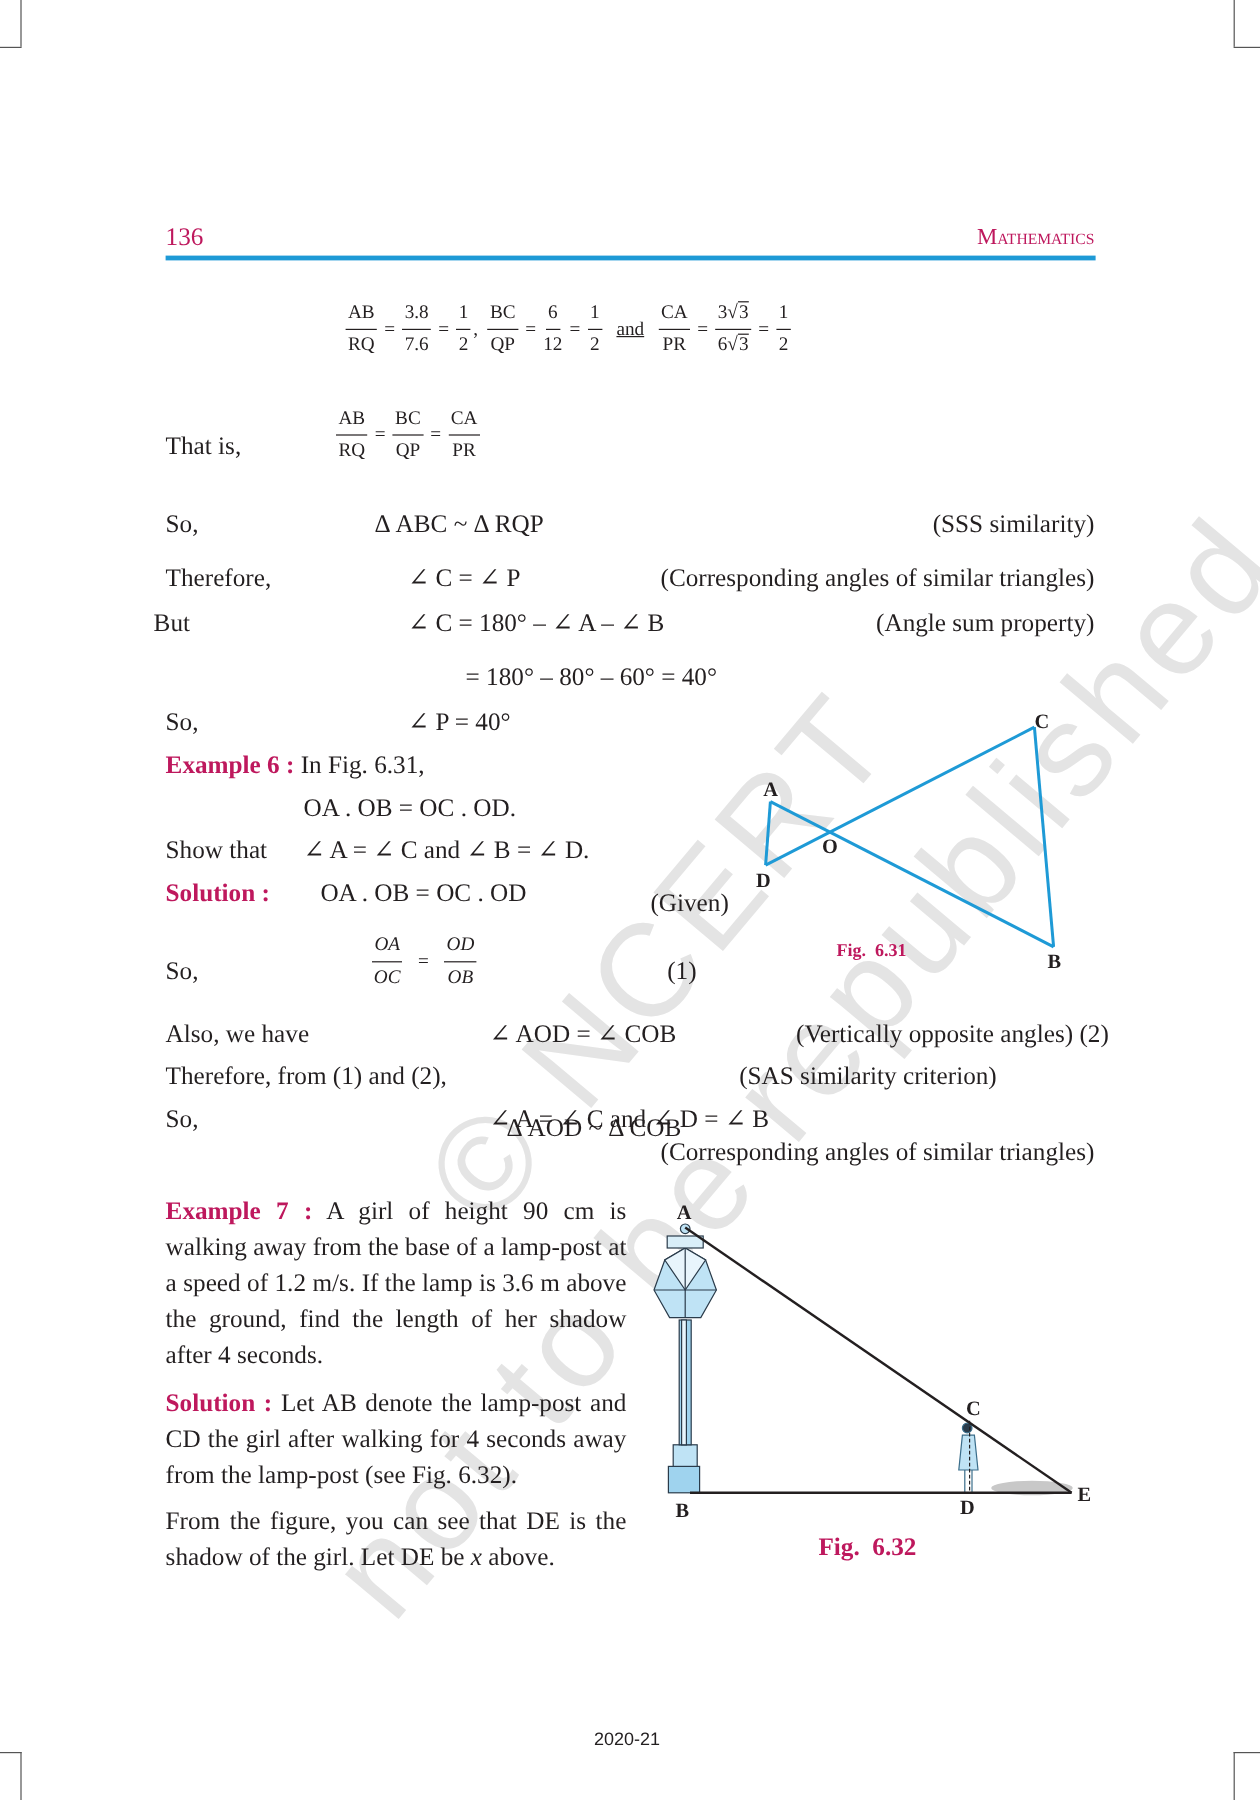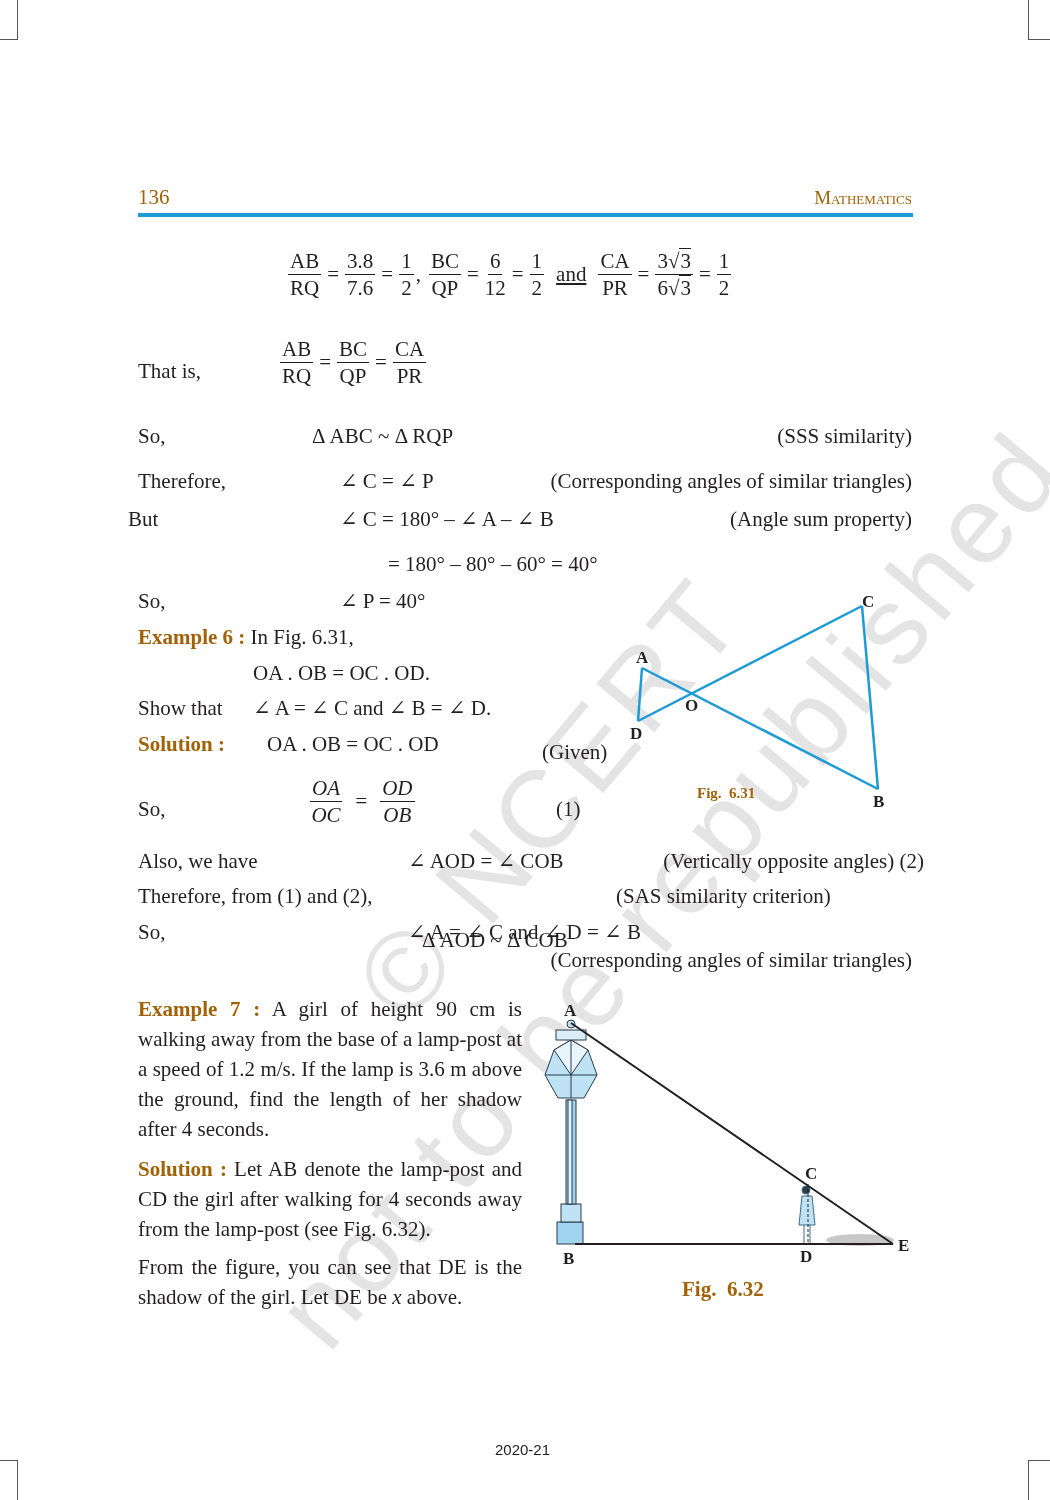--- a/index.html
+++ b/index.html
@@ -4,26 +4,26 @@
 <style>
   html, body { margin: 0; padding: 0; }
   body {
     width: 1050px; height: 1500px; position: relative; background: #ffffff;
     font-family: "Liberation Serif", "DejaVu Serif", serif; color: #231f20;
     overflow: hidden;
   }
   .abs { position: absolute; white-space: nowrap; }
   .crop { position: absolute; background: #555; }
   .txt { font-size: 21px; line-height: 24px; }
-  .blue { color: #a16207; }
+  .blue { color: #be185d; }
   .bold { font-weight: bold; }
   .frac { display: inline-flex; flex-direction: column; align-items: center; vertical-align: middle; margin: 0 2px; }
   .frac .num { border-bottom: 1px solid #231f20; padding: 0 2px 2px 2px; line-height: 22px; }
   .frac .den { padding-top: 2px; line-height: 22px; }
-  .eqrow { display: flex; align-items: center; font-size: 21px; }
+  .eqrow { display: flex; align-items: center; font-size: 16px; }
   .op { margin: 0 4px; }
   .sqrt { border-top: 1px solid #231f20; padding-left: 1px; margin-left: 0px; }
   .para { font-size: 21px; line-height: 30px; white-space: normal; text-align: justify; }
   .watermark {
     position: absolute; color: #e4e4e4; font-family: "Liberation Sans", sans-serif;
     font-size: 110px; transform-origin: left top; white-space: nowrap; pointer-events: none;
     letter-spacing: 6px;
   }
 </style>
 </head>

